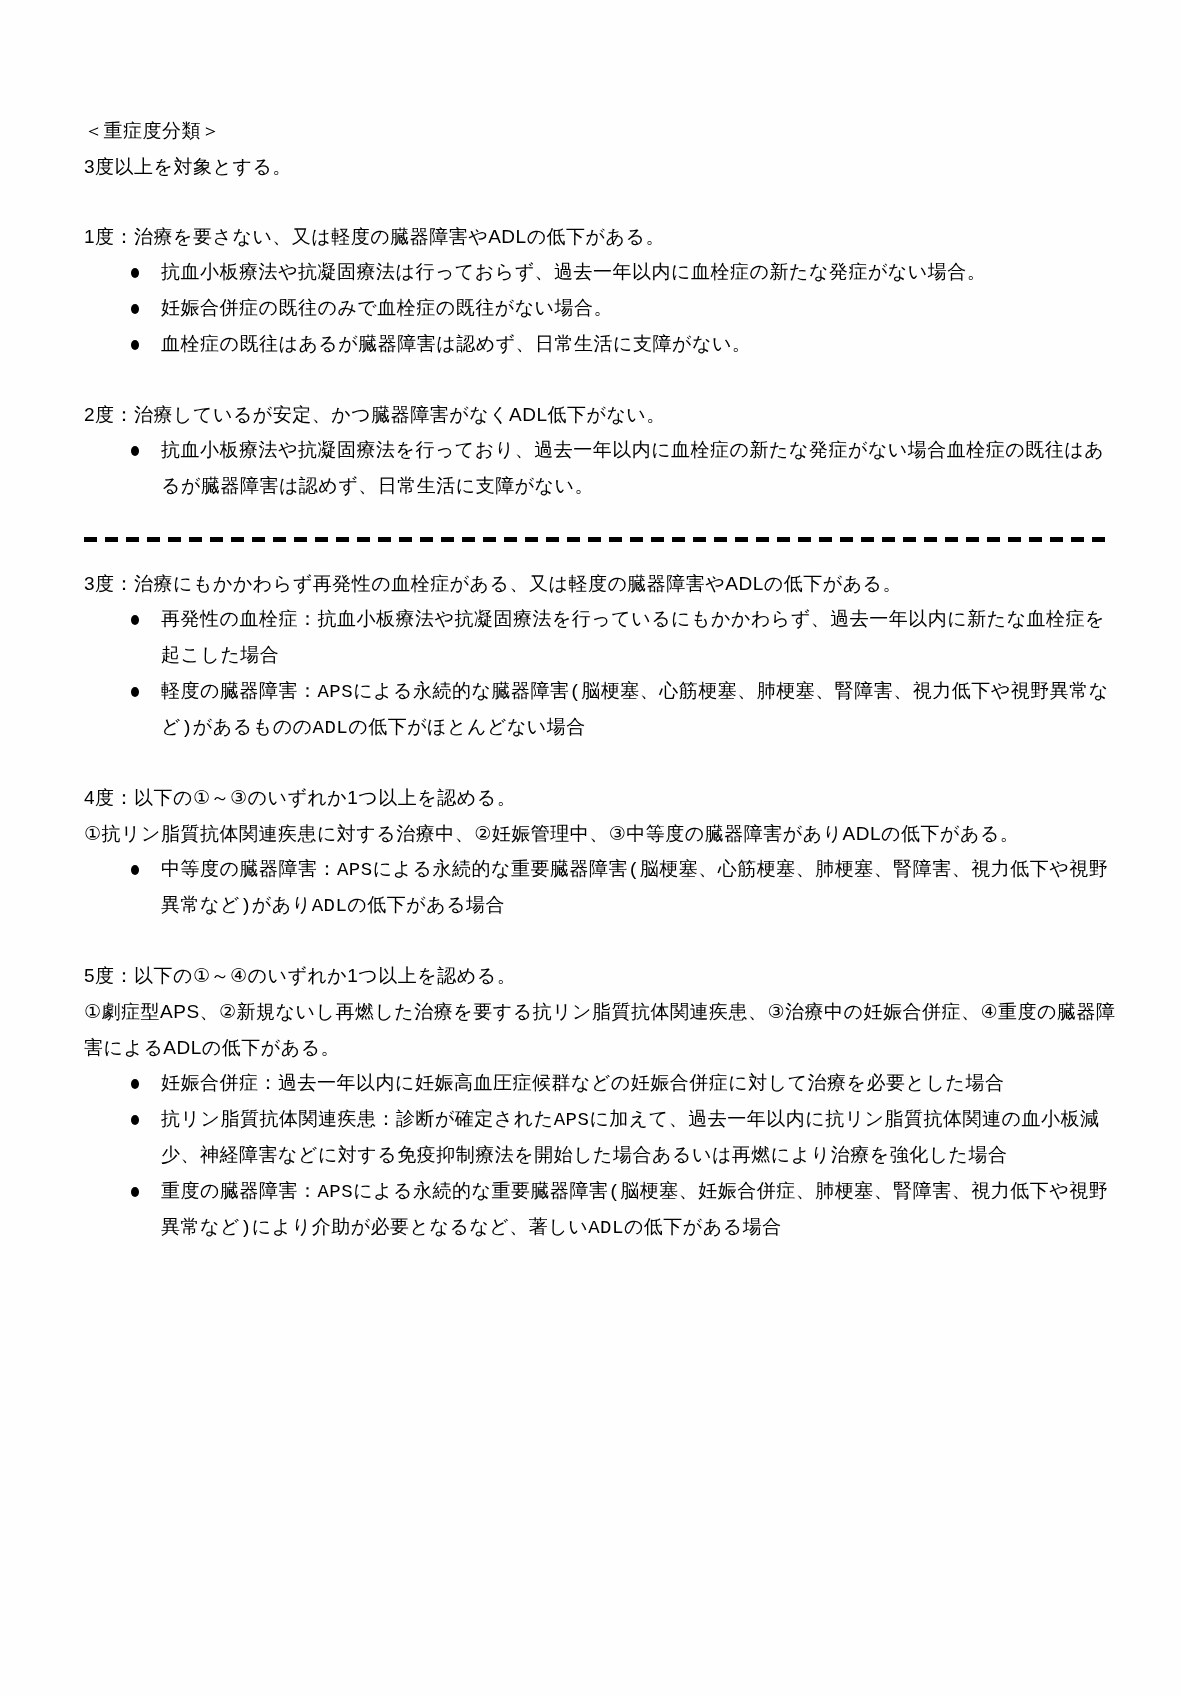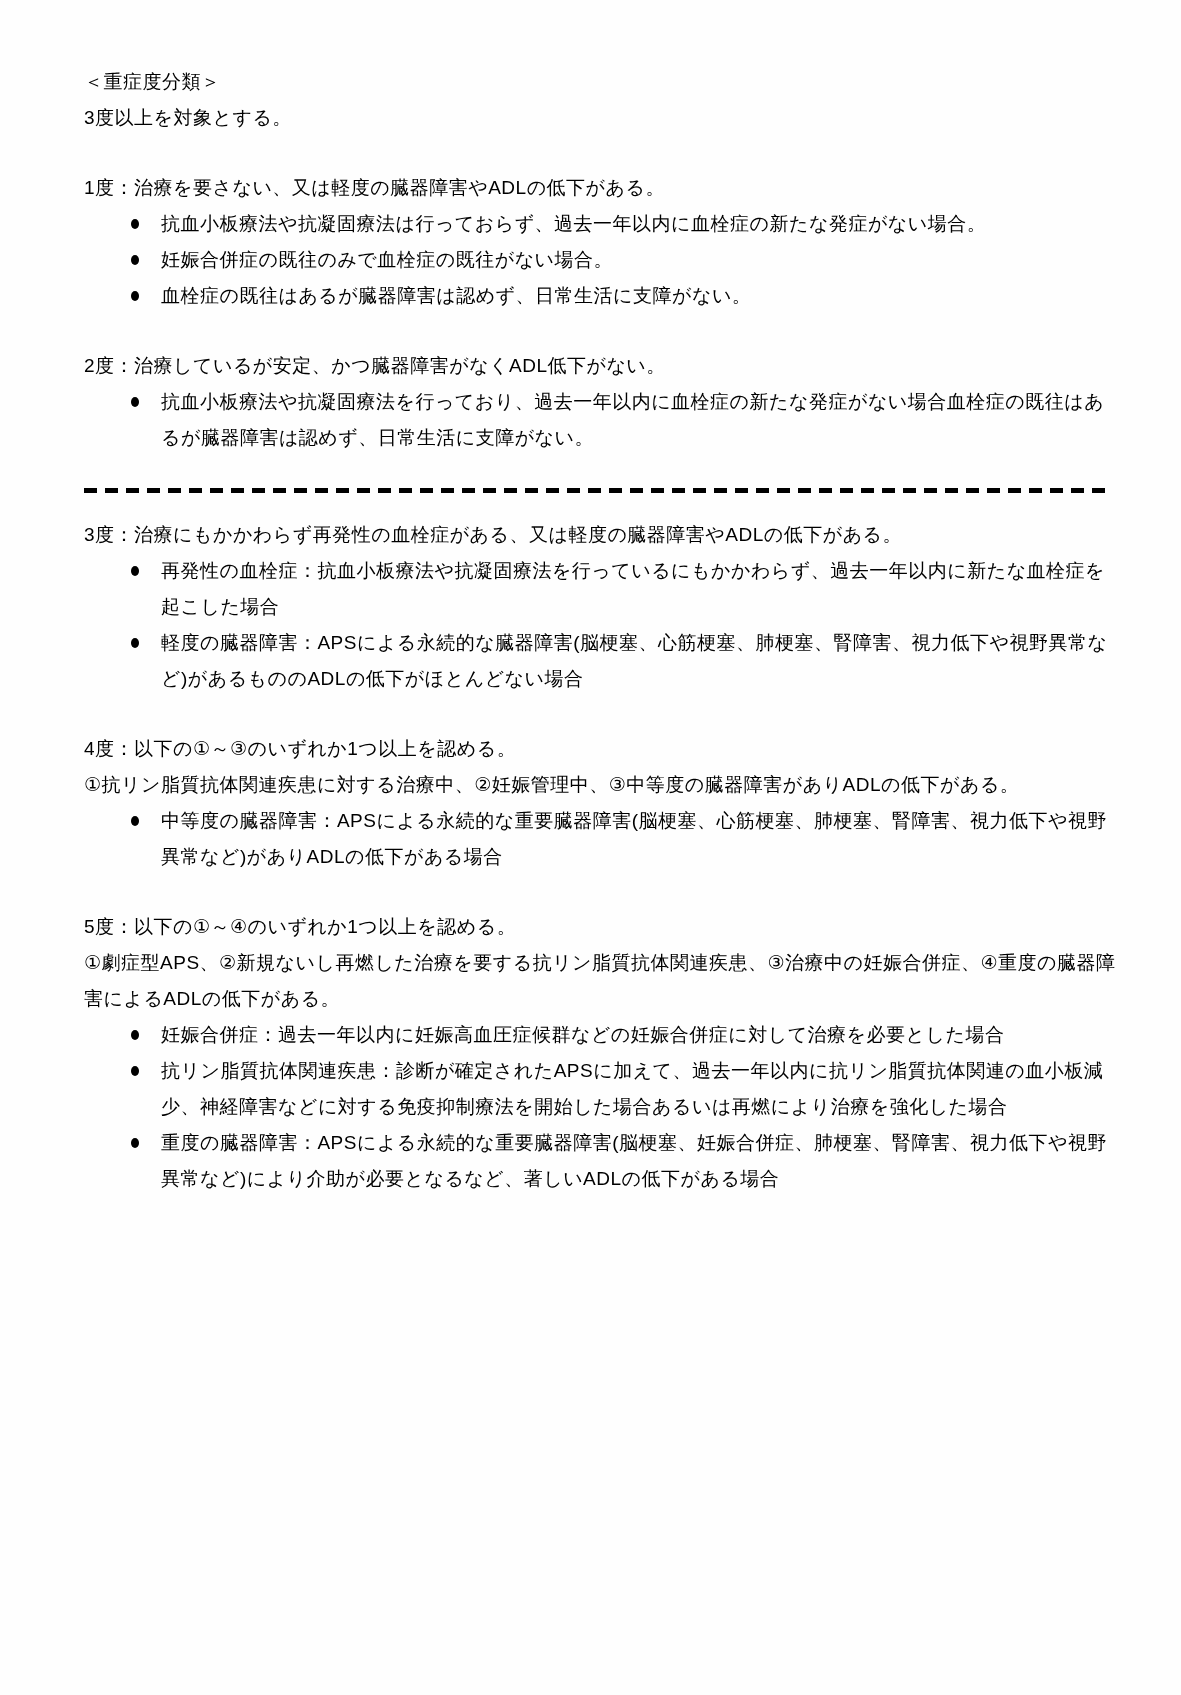--- a/index.html
+++ b/index.html
@@ -11,41 +11,42 @@
     position: relative;
     width: 1181px;
     height: 1695px;
     box-sizing: border-box;
     background: #fefefe;
     color: #000000;
     font-family: "Liberation Sans", "DejaVu Sans", sans-serif;
     font-size: 19px;
     line-height: 36px;
     letter-spacing: 0.5px;
-    padding: 64px 60px 40px 84px;
+    padding: 113px 60px 40px 84px;
     overflow: hidden;
   }
   .title-block p {
     margin: 0;
   }
   .section {
     margin-top: 34px;
   }
   .section-heading,
   .section-intro {
     margin: 0;
   }
   ul.bullet-list {
     list-style: none;
     margin: 0;
     padding: 0;
   }
   ul.bullet-list li {
     position: relative;
     padding-left: 77px;
+    font-family: Liberation Mono, monospace;
   }
   .bullet-dot {
     position: absolute;
     left: 47px;
     top: 13px;
     width: 8px;
     height: 10px;
     background: #000;
     border-radius: 50%;
   }

